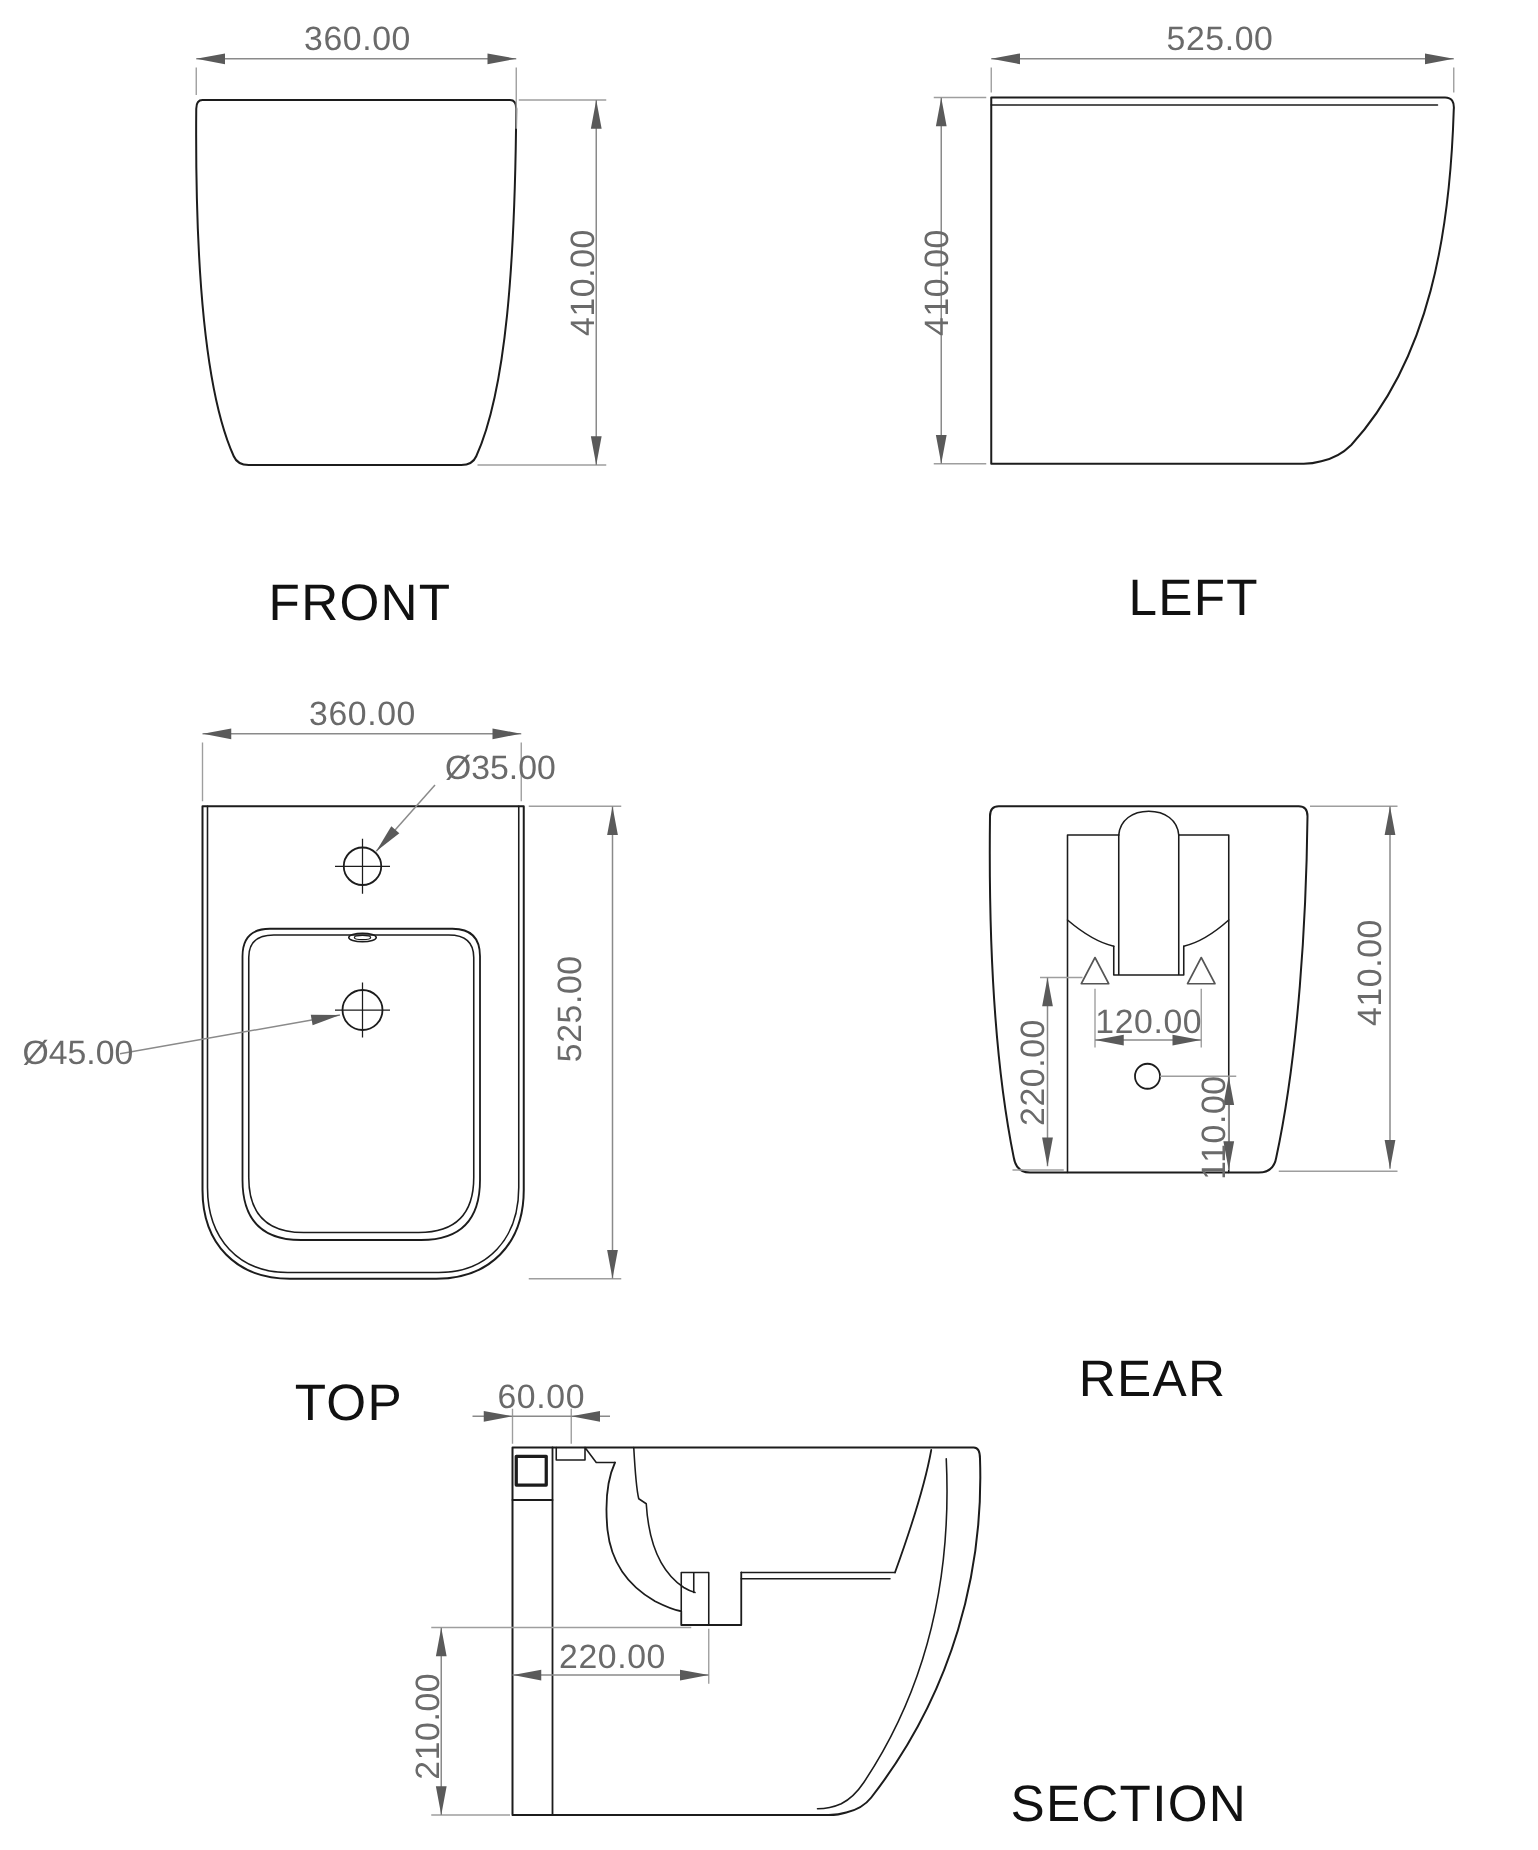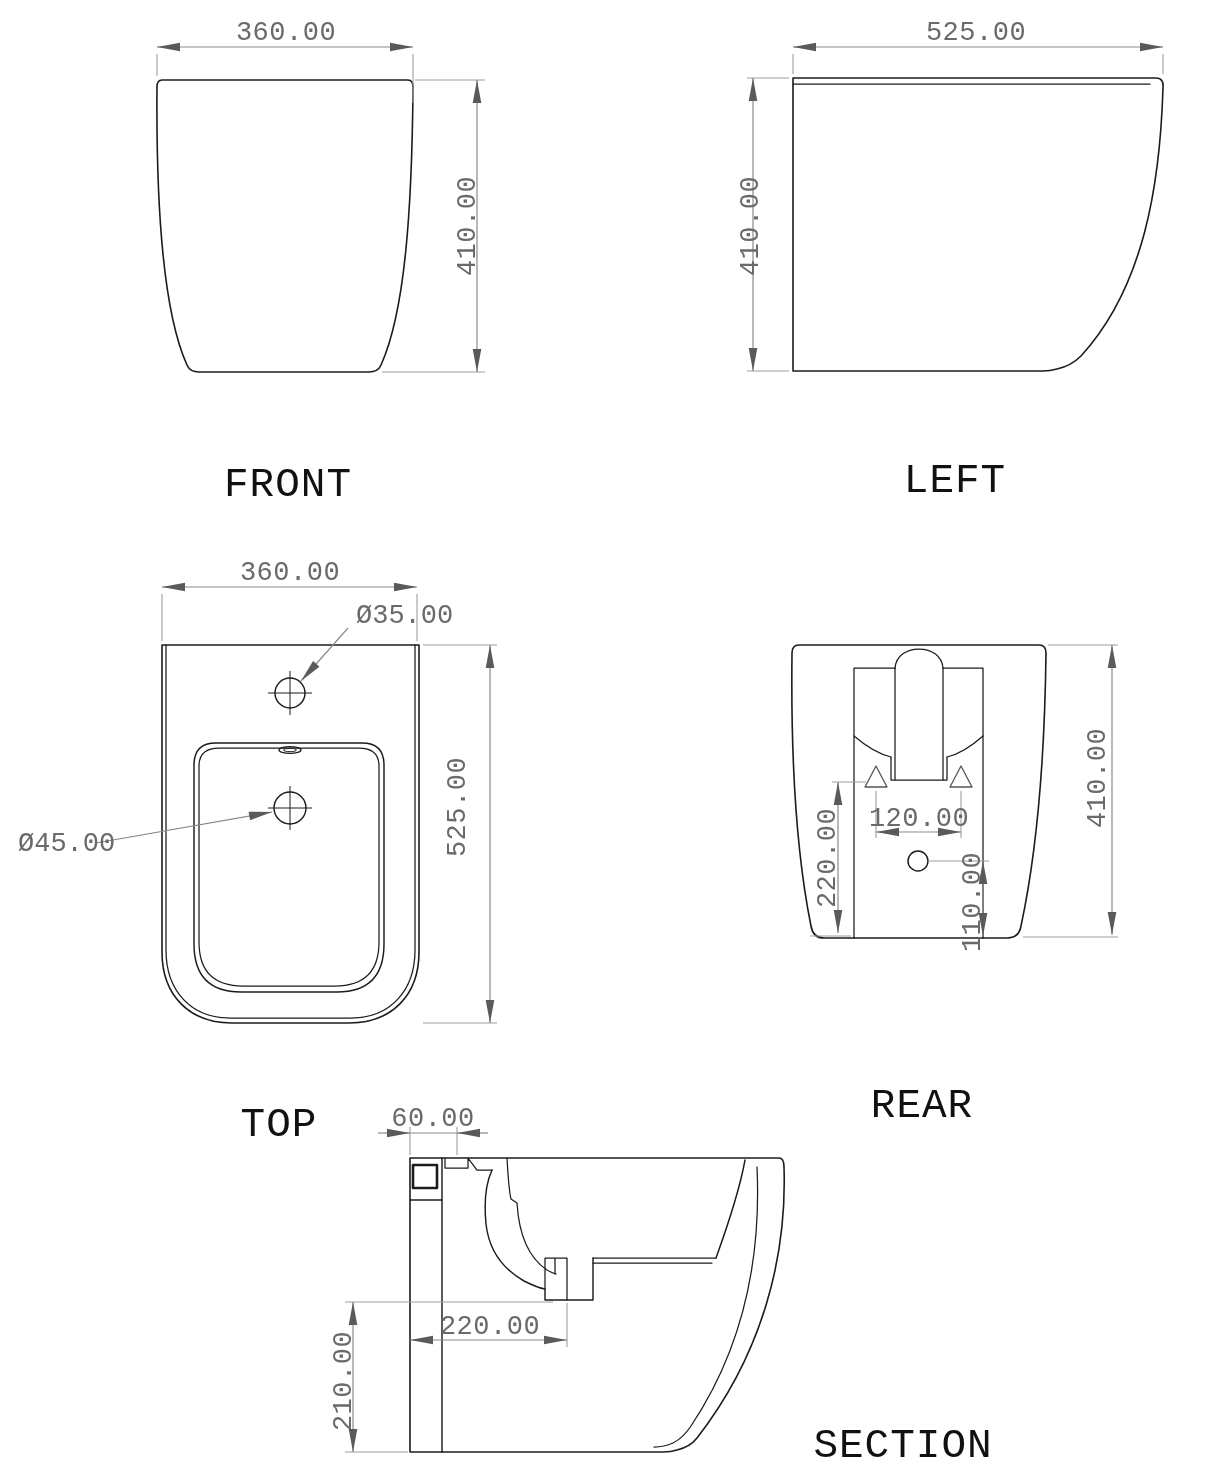--- a/index.html
+++ b/index.html
@@ -1,17 +1,17 @@
 <!DOCTYPE html>
 <html><head>
 <meta charset="utf-8">
 <style>
   html,body{margin:0;padding:0;background:#ffffff;}
   .page{position:relative;width:1230px;height:1480px;background:#ffffff;overflow:hidden;
-        font-family:Liberation Mono, monospace;}
+        font-family:Liberation Sans, sans-serif;}
   svg{display:block}
   .outline{fill:none;stroke:#1c1c1c;stroke-width:1.6;stroke-linejoin:round;stroke-linecap:round;}
   .outline-fill{fill:#ffffff;stroke:#1c1c1c;stroke-width:1.6;stroke-linejoin:round;}
   .thin{fill:none;stroke:#1c1c1c;stroke-width:1.25;stroke-linejoin:round;stroke-linecap:round;}
   .mid{fill:none;stroke:#1c1c1c;stroke-width:1.45;stroke-linejoin:round;stroke-linecap:round;}
   .cross{fill:none;stroke:#1c1c1c;stroke-width:1;}
   .dim{fill:none;stroke:#8a8a8a;stroke-width:1.2;}
   .ext{fill:none;stroke:#9e9e9e;stroke-width:1.1;}
   .tri{fill:none;stroke:#555555;stroke-width:1.3;stroke-linejoin:round;}
   .dimtext{fill:#6a6a6a;font-size:27px;letter-spacing:0.5px;}

